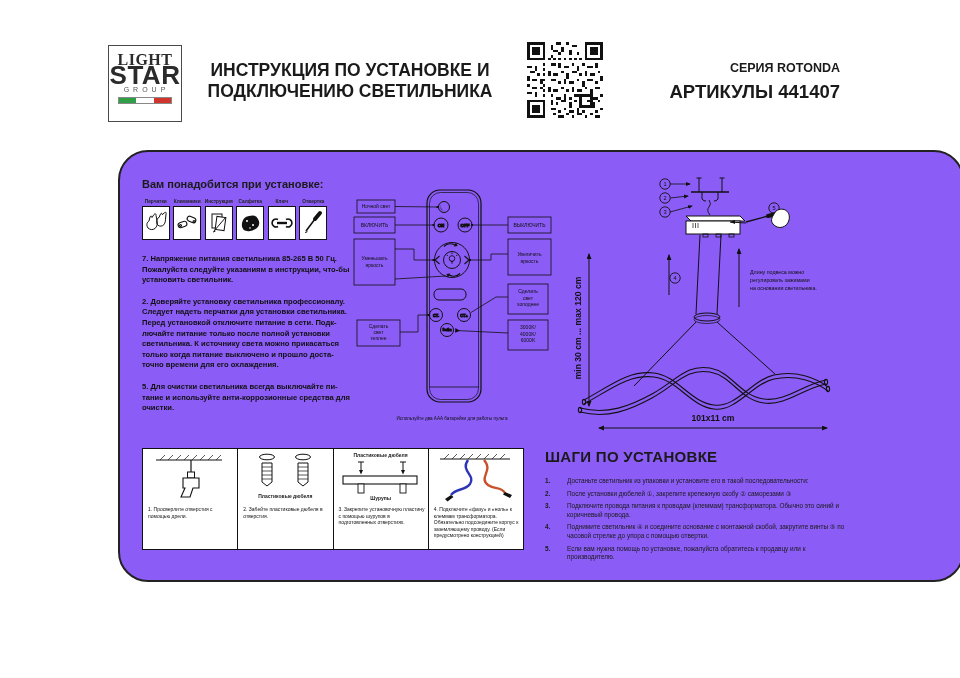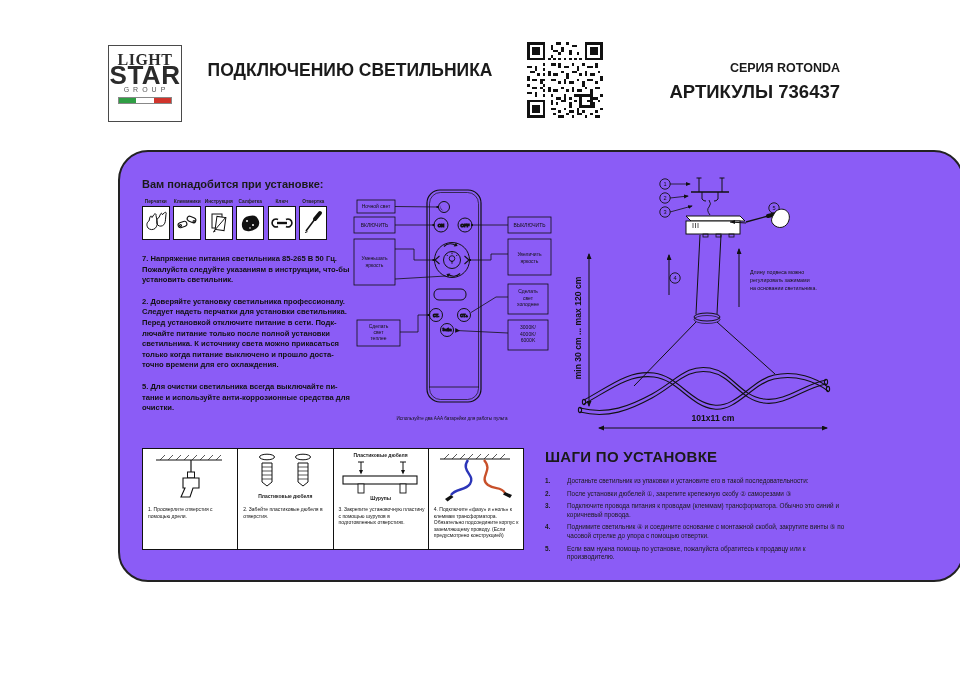--- a/index.html
+++ b/index.html
@@ -53,34 +53,35 @@
     <div class="l2">STAR</div>
     <div class="l3">GROUP</div>
     <div id="logo-flag">
       <i style="background:#2f9e44"></i>
         <i style="background:#fff"></i>
         <i style="background:#d0342c"></i>
     </div>
   </div>
 
   <div class="hdr-title">
+    <div>ИНСТРУКЦИЯ ПО УСТАНОВКЕ И</div>
     <div>ПОДКЛЮЧЕНИЮ СВЕТИЛЬНИКА</div>
   </div>
 
   <svg id="qr" viewBox="0 0 29 29" shape-rendering="crispEdges">
     <path fill="#111" fill-rule="evenodd" d="M0 0h7v7H0z M1 1v5h5V1z M22 0h7v7h-7z M23 1v5h5V1z M0 22h7v7H0z M1 23v5h5v-5z M20 20h5v5h-5z M21 21v3h3v-3z"></path>
     <rect x="2" y="2" width="3" height="3" fill="#111"></rect>
       <rect x="24" y="2" width="3" height="3" fill="#111"></rect>
       <rect x="2" y="24" width="3" height="3" fill="#111"></rect>
     <path fill="#111" d="M8 6h1v1H8z M10 6h1v1h-1z M12 6h1v1h-1z M14 6h1v1h-1z M16 6h1v1h-1z M18 6h1v1h-1z M20 6h1v1h-1z M6 8h1v1H6z M6 10h1v1H6z M6 12h1v1H6z M6 14h1v1H6z M6 16h1v1H6z M6 18h1v1H6z M6 20h1v1H6z M9 1h1v2H9z M11 0h2v1h-2z M13 2h1v2h-1z M10 3h2v1h-2z M12 4h1v1h-1z M9 5h1v1H9z M15 0h1v1h-1z M17 1h2v1h-2z M16 3h1v2h-1z M19 4h1v1h-1z M9 8h2v1H9z M12 8h1v2h-1z M14 9h2v1h-2z M17 8h1v1h-1z M19 9h1v2h-1z M21 8h1v1h-1z M23 9h2v1h-2z M26 8h1v2h-1z M0 9h2v1H0z M3 9h1v2H3z M1 11h2v1H1z M4 12h1v1H4z M0 13h1v2H0z M2 14h2v1H2z M5 14h1v2H5z M8 11h1v2H8z M10 12h2v1h-2z M13 11h1v1h-1z M15 12h1v2h-1z M17 11h2v1h-2z M20 12h1v1h-1z M22 11h1v2h-1z M24 12h2v1h-2z M27 11h1v1h-1z M28 13h1v2h-1z M9 14h2v1H9z M12 15h1v1h-1z M14 14h1v2h-1z M16 15h2v1h-2z M19 14h1v1h-1z M21 15h1v2h-1z M23 14h2v1h-2z M26 15h1v1h-1z M0 16h1v1H0z M2 17h2v1H2z M5 17h1v1H5z M8 17h1v2H8z M10 18h2v1h-2z M13 17h1v1h-1z M15 18h1v1h-1z M17 17h1v2h-1z M19 18h2v1h-2z M22 17h1v1h-1z M24 18h1v2h-1z M26 17h2v1h-2z M0 19h2v1H0z M3 19h1v2H3z M9 20h1v1H9z M11 21h2v1h-2z M14 20h1v2h-1z M16 21h1v1h-1z M18 20h2v1h-2z M23 20h1v1h-1z M25 21h2v1h-2z M28 20h1v1h-1z M9 22h1v2H9z M11 23h1v1h-1z M13 22h2v1h-2z M16 23h1v2h-1z M18 22h1v1h-1z M23 22h1v1h-1z M25 23h1v2h-1z M27 22h1v1h-1z M9 25h2v1H9z M12 26h1v1h-1z M14 25h1v1h-1z M16 26h2v1h-2z M19 25h1v2h-1z M21 26h1v1h-1z M26 26h1v1h-1z M28 25h1v1h-1z M10 27h1v1h-1z M12 28h2v1h-2z M15 27h1v1h-1z M17 28h1v1h-1z M19 27h2v1h-2z M22 28h1v1h-1z M24 27h1v1h-1z M26 28h2v1h-2z"></path>
   </svg>
 
   <div class="hdr-right">
     <div class="series">СЕРИЯ ROTONDA</div>
-    <div class="article">АРТИКУЛЫ 736437</div>
+    <div class="article">АРТИКУЛЫ 441407</div>
   </div>
 
   <div id="main-box">
 
     <div class="tools-heading">Вам понадобится при установке:</div>
 
     <div class="tools-row">
       <div class="tool">
         <div class="t-label">Перчатки</div>
         <div class="t-box">

